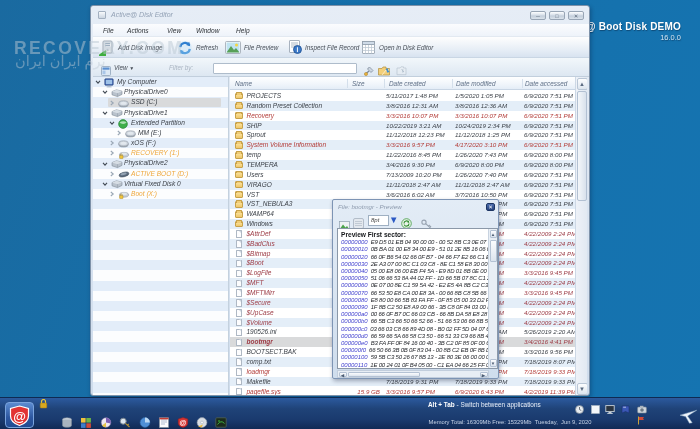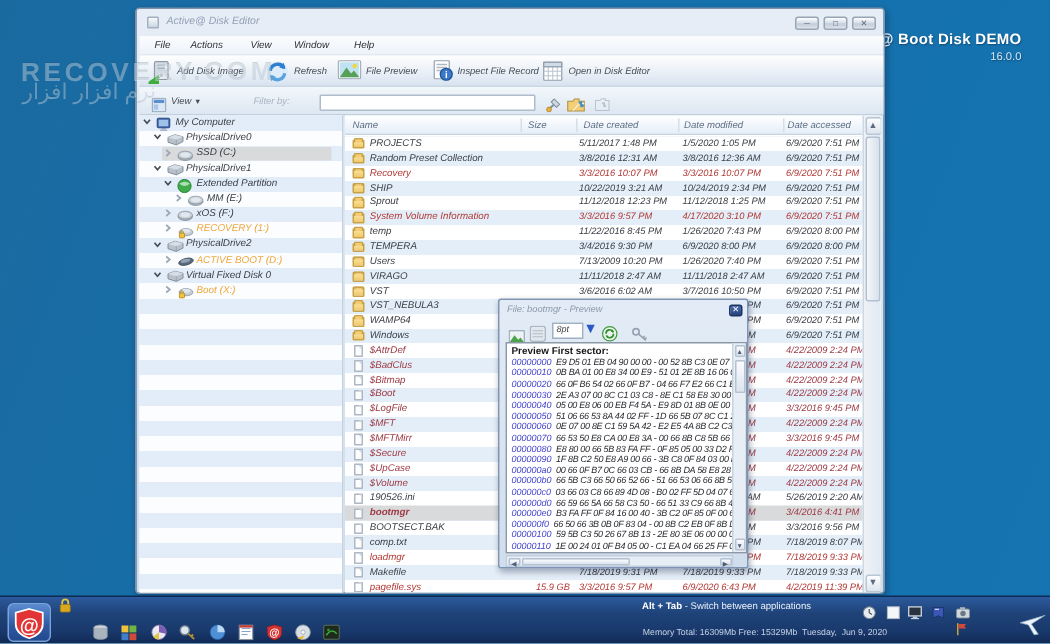--- a/index.html
+++ b/index.html
@@ -736,13 +736,13 @@
         <path d="M2 1 L7 1 L6 2.5 L7 4 L2 4 Z" fill="#d04838"></path>
       </svg></span>
   <div id="memtx">Memory Total: 16309Mb Free: 15329Mb&nbsp; Tuesday,&nbsp; Jun 9, 2020</div>
 </div>
 
 <svg width="19" height="15" viewBox="0 0 19 15" style="position:absolute;left:679px;top:409px;z-index:70">
   <path d="M1 6.2 L17.8 1.2 L8.6 7 L13.2 13.8 L10.4 14.2 L6.6 7.6 Z" fill="#eef4fa" stroke="#8aa8c4" stroke-width="0.5"></path>
 </svg>
 
 <div id="wm1">RECOVERY.COM</div>
-<div id="wm2">نرم افزار افزار</div>
+<div id="wm2">نرم ایران ایران</div>
 
 </body></html>

